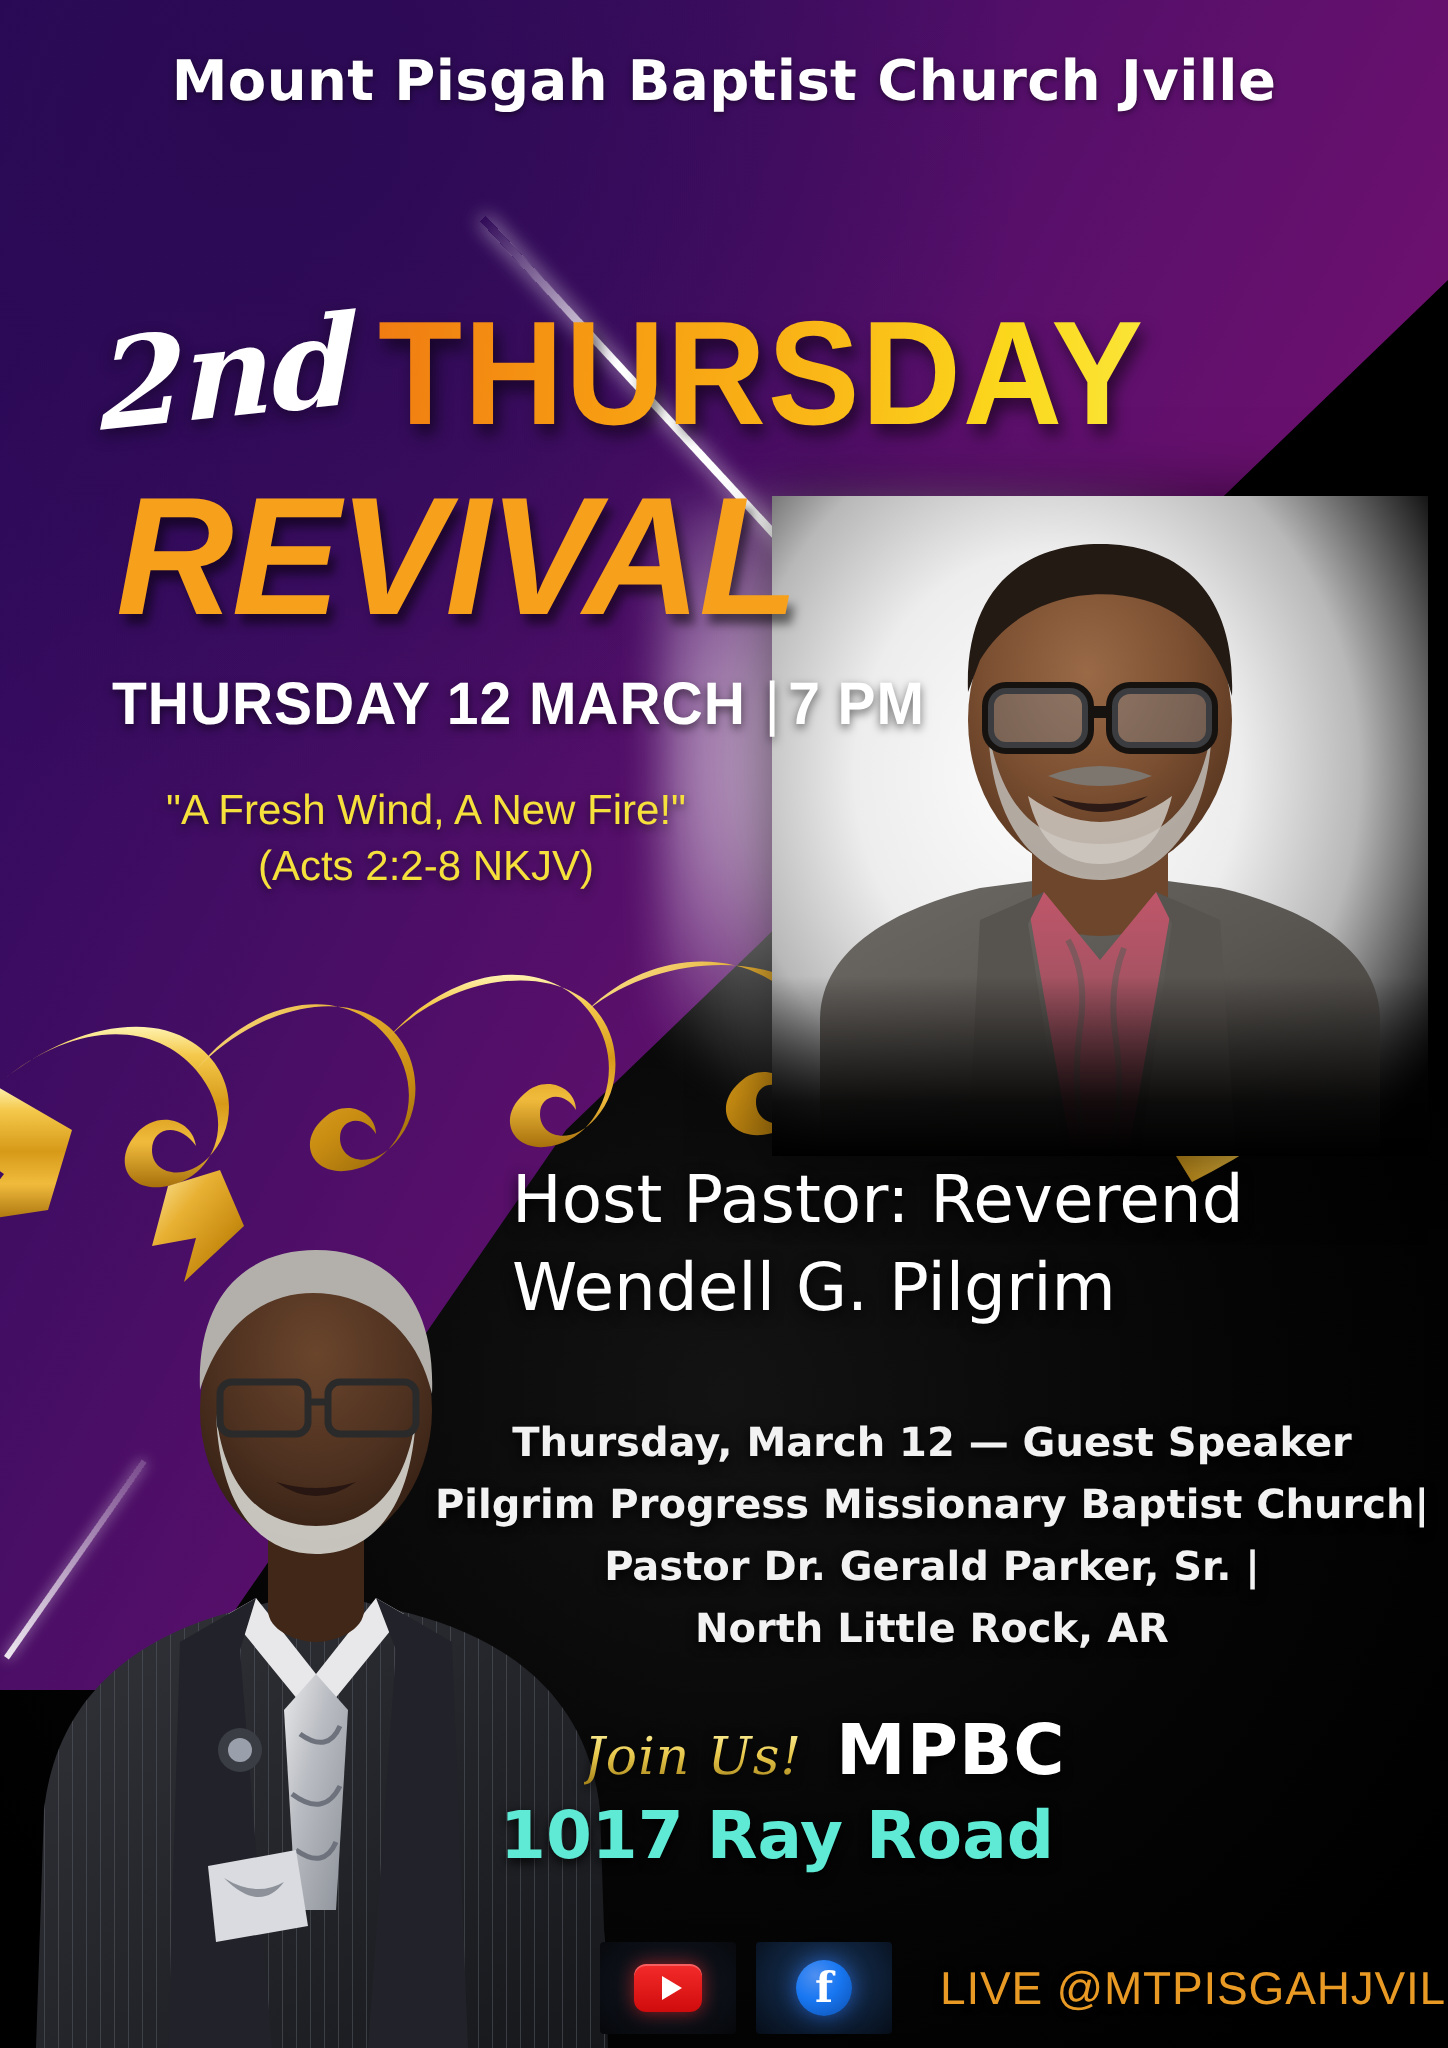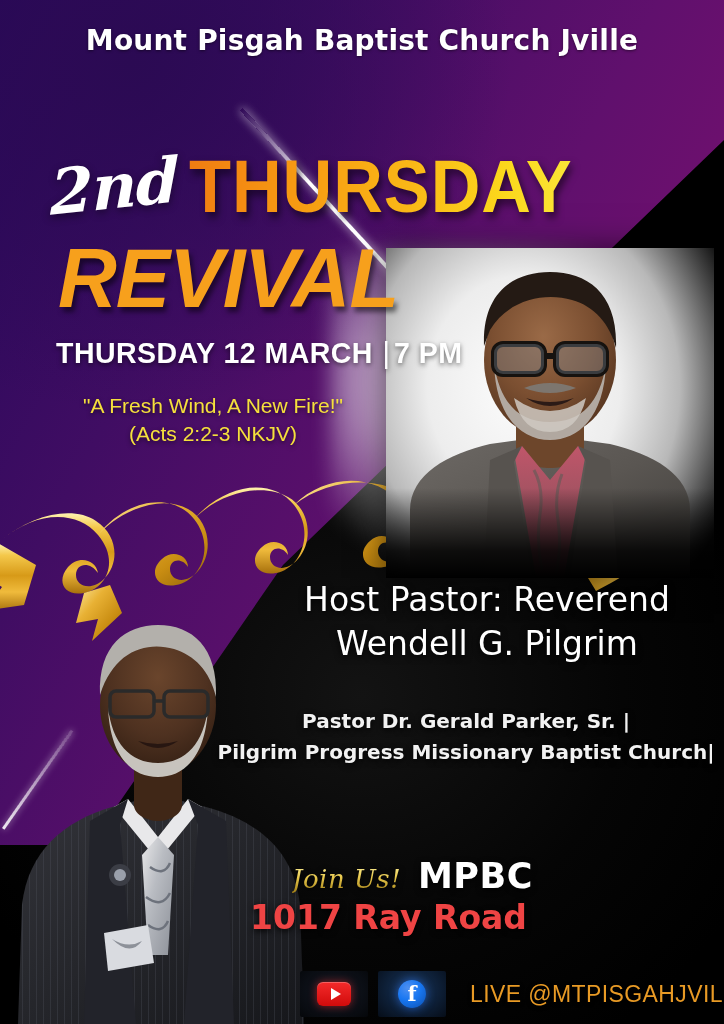--- a/index.html
+++ b/index.html
@@ -205,21 +205,20 @@
     left: 8px; top: 575px;
     width: 300px; height: 449px;
     z-index: 5;
   }
 
   
   .host-name {
     position: absolute;
     left: 256px; top: 578px;
     width: 462px;
-    text-align: center;
     z-index: 8;
     font-family: "DejaVu Sans", sans-serif;
     font-size: 33px;
     line-height: 44px;
     font-weight: 400;
     color: #ffffff;
     text-shadow: 0 2px 7px rgba(0,0,0,0.9);
   }
 
   
@@ -272,21 +271,21 @@
     color: #ffffff;
     letter-spacing: 0.5px;
     text-shadow: 0 2px 6px rgba(0,0,0,0.9);
   }
   .venue-street,
   .venue-city {
     font-family: "DejaVu Sans", sans-serif;
     font-weight: 700;
     font-size: 33px;
     line-height: 40px;
-    color: #ef4444;
+    color: #5eead4;
     text-shadow: 0 2px 6px rgba(0,0,0,0.9);
   }
 
   
   .social {
     position: absolute;
     left: 300px; top: 968px;
     width: 424px;
     height: 52px;
     display: flex;
@@ -511,31 +510,33 @@
       <span class="word-thursday">THURSDAY</span>
     </div>
     <div class="word-revival">REVIVAL</div>
     <div class="line-date">
       <span>THURSDAY 12 MARCH</span><span class="date-sep">|</span><span>7 PM</span>
     </div>
   </div>
 
   <div class="scripture">
     <div>"A Fresh Wind, A New Fire!"</div>
-    <div>(Acts 2:2-3 NKJV)</div>
+    <div>(Acts 2:2-8 NKJV)</div>
   </div>
 
   <div class="host-name">
     <div>Host Pastor: Reverend</div>
     <div>Wendell G. Pilgrim</div>
   </div>
 
   <div class="guest-details">
+    <div>Thursday, March 12 — Guest Speaker</div>
+    <div>Pilgrim Progress Missionary Baptist Church|</div>
     <div>Pastor Dr. Gerald Parker, Sr.  |</div>
-    <div>Pilgrim Progress Missionary Baptist Church|</div>
+    <div>North Little Rock, AR</div>
   </div>
 
   <div class="venue">
     <div class="venue-row1">
       <span class="join-us">Join Us!</span>
       <span class="mpbc">MPBC</span>
     </div>
     <div class="venue-street">1017 Ray Road</div>
   </div>
 

